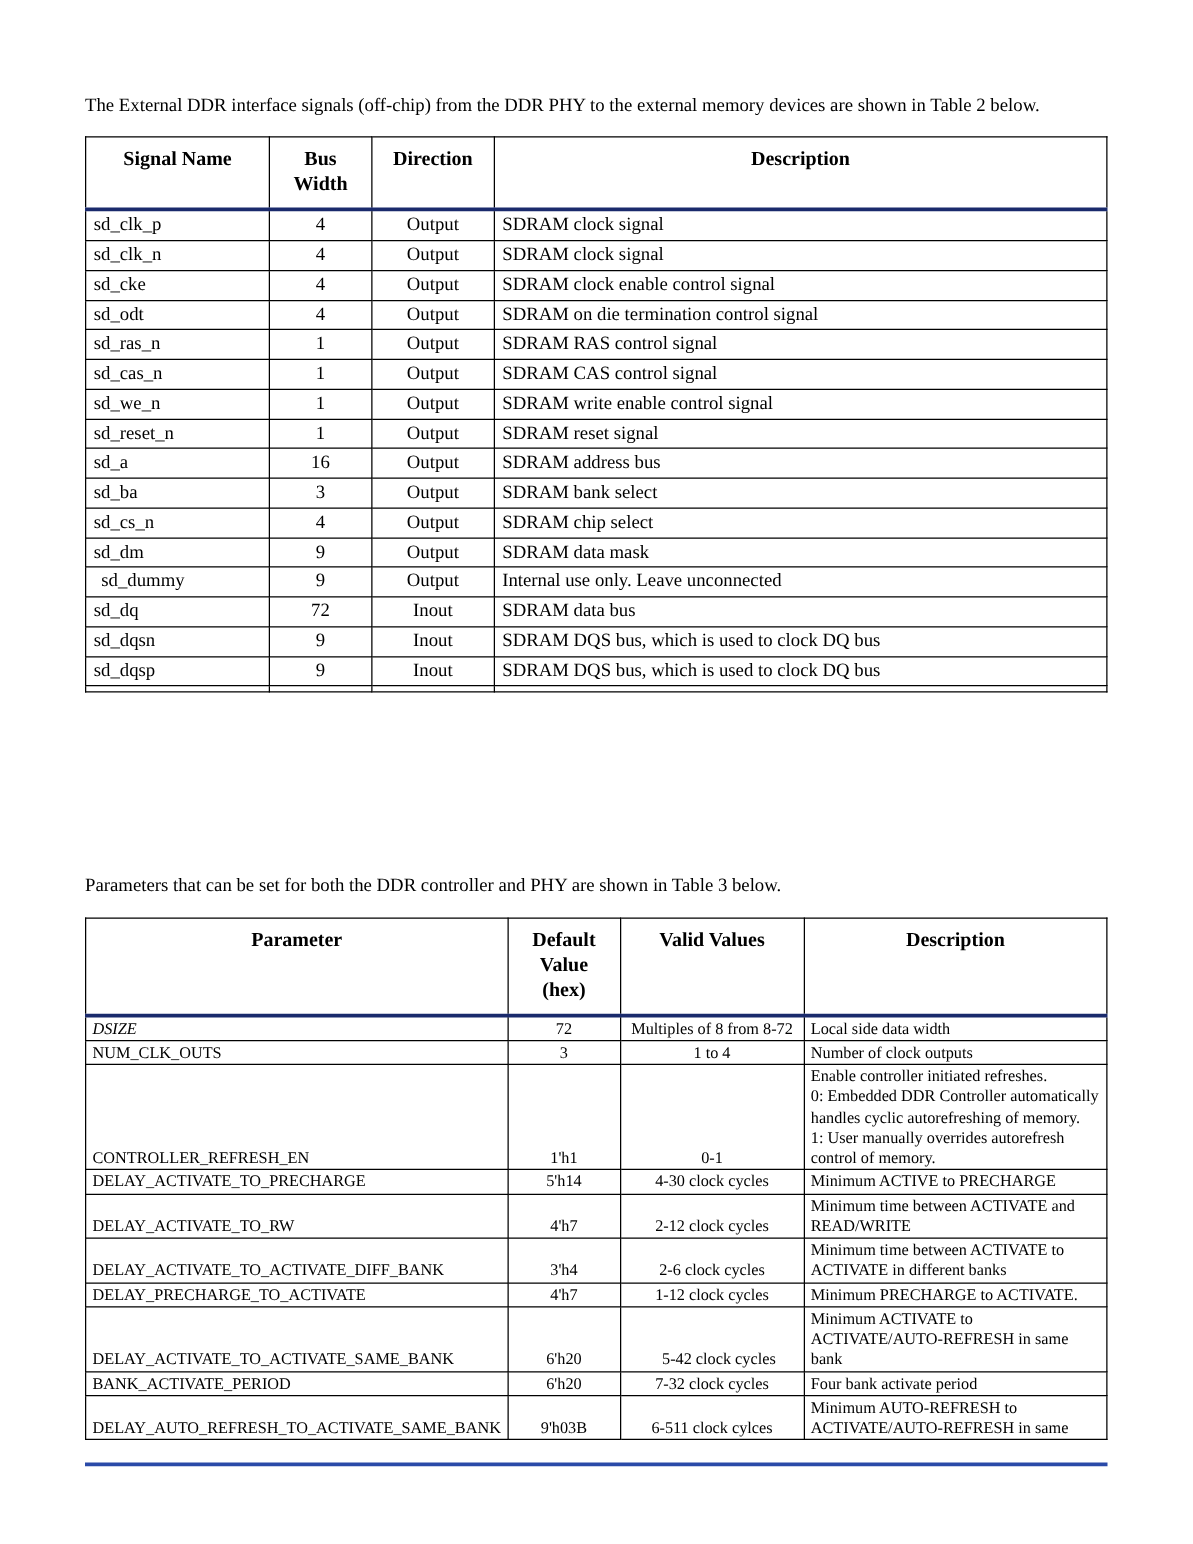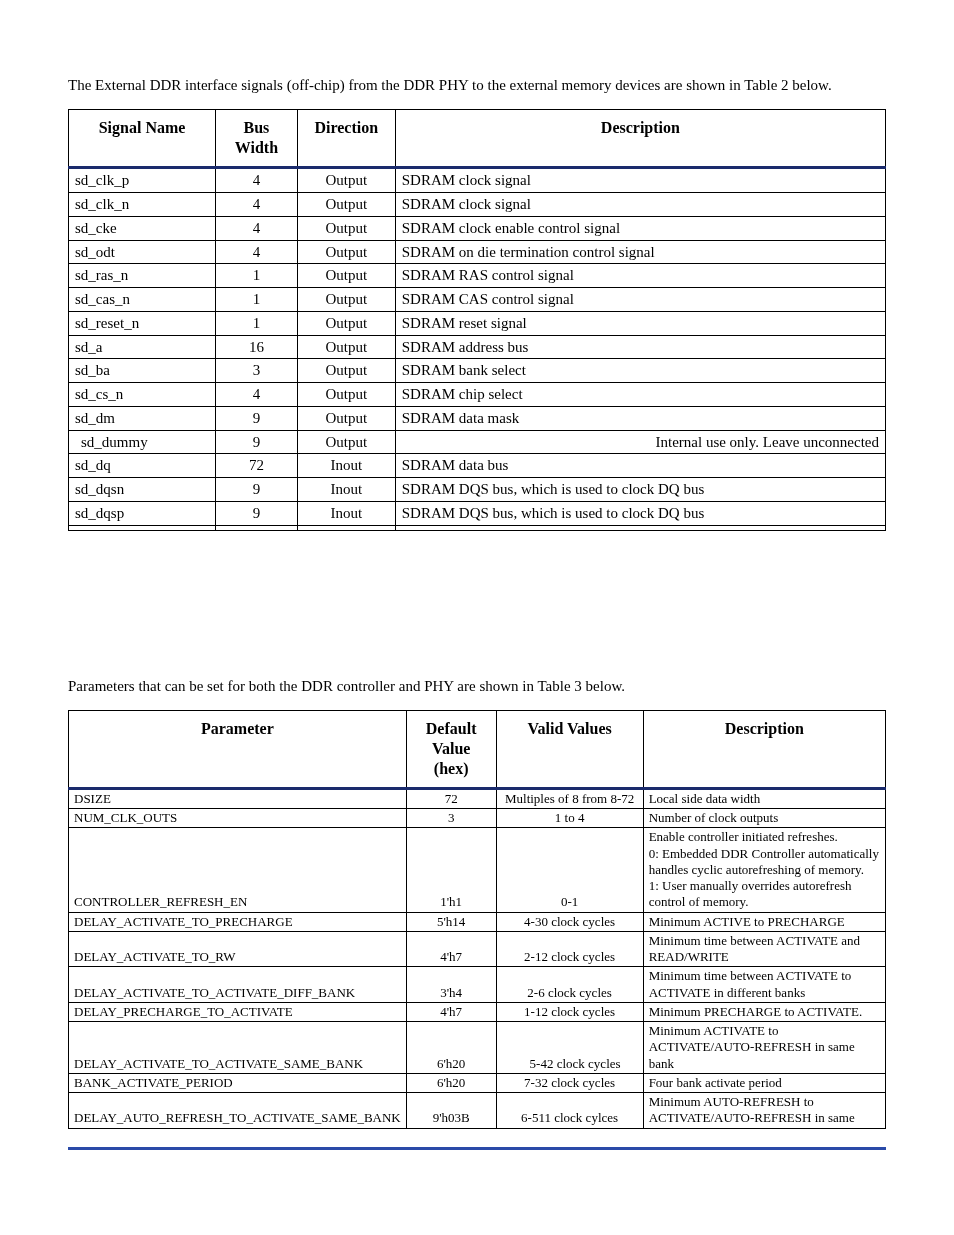--- a/index.html
+++ b/index.html
@@ -104,20 +104,26 @@
         <td style="white-space: pre-line;">Output</td>
         <td style="white-space: pre-line;">SDRAM RAS control signal</td>
       </tr>
       <tr>
         <td style="white-space: pre-line;">sd_cas_n</td>
         <td style="white-space: pre-line;">1</td>
         <td style="white-space: pre-line;">Output</td>
         <td style="white-space: pre-line;">SDRAM CAS control signal</td>
       </tr>
       <tr>
+        <td style="white-space: pre-line;">sd_we_n</td>
+        <td style="white-space: pre-line;">1</td>
+        <td style="white-space: pre-line;">Output</td>
+        <td style="white-space: pre-line;">SDRAM write enable control signal</td>
+      </tr>
+      <tr>
         <td style="white-space: pre-line;">sd_reset_n</td>
         <td style="white-space: pre-line;">1</td>
         <td style="white-space: pre-line;">Output</td>
         <td style="white-space: pre-line;">SDRAM reset signal</td>
       </tr>
       <tr>
         <td style="white-space: pre-line;">sd_a</td>
         <td style="white-space: pre-line;">16</td>
         <td style="white-space: pre-line;">Output</td>
         <td style="white-space: pre-line;">SDRAM address bus</td>
@@ -137,21 +143,21 @@
       <tr>
         <td style="white-space: pre-line;">sd_dm</td>
         <td style="white-space: pre-line;">9</td>
         <td style="white-space: pre-line;">Output</td>
         <td style="white-space: pre-line;">SDRAM data mask</td>
       </tr>
       <tr>
         <td style="white-space: pre-line; padding-left: 12px;">sd_dummy</td>
         <td style="white-space: pre-line;">9</td>
         <td style="white-space: pre-line;">Output</td>
-        <td style="white-space: pre-line; text-align: right;">Internal use only. Leave unconnected</td>
+        <td style="white-space: pre-line;">Internal use only. Leave unconnected</td>
       </tr>
       <tr>
         <td style="white-space: pre-line;">sd_dq</td>
         <td style="white-space: pre-line;">72</td>
         <td style="white-space: pre-line;">Inout</td>
         <td style="white-space: pre-line;">SDRAM data bus</td>
       </tr>
       <tr>
         <td style="white-space: pre-line;">sd_dqsn</td>
         <td style="white-space: pre-line;">9</td>
@@ -181,21 +187,21 @@
   <thead>
     <tr>
       <th>Parameter</th>
       <th>Default Value (hex)</th>
       <th>Valid Values</th>
       <th>Description</th>
     </tr>
   </thead>
   <tbody id="tb2">
       <tr>
-        <td style="white-space: pre-line;">DSIZE</td>
+        <td style="white-space: pre-line; font-style: italic;">DSIZE</td>
         <td style="white-space: pre-line;">72</td>
         <td style="white-space: pre-line;">Multiples of 8 from 8-72</td>
         <td style="white-space: pre-line;">Local side data width</td>
       </tr>
       <tr>
         <td style="white-space: pre-line;">NUM_CLK_OUTS</td>
         <td style="white-space: pre-line;">3</td>
         <td style="white-space: pre-line;">1 to 4</td>
         <td style="white-space: pre-line;">Number of clock outputs</td>
       </tr>

